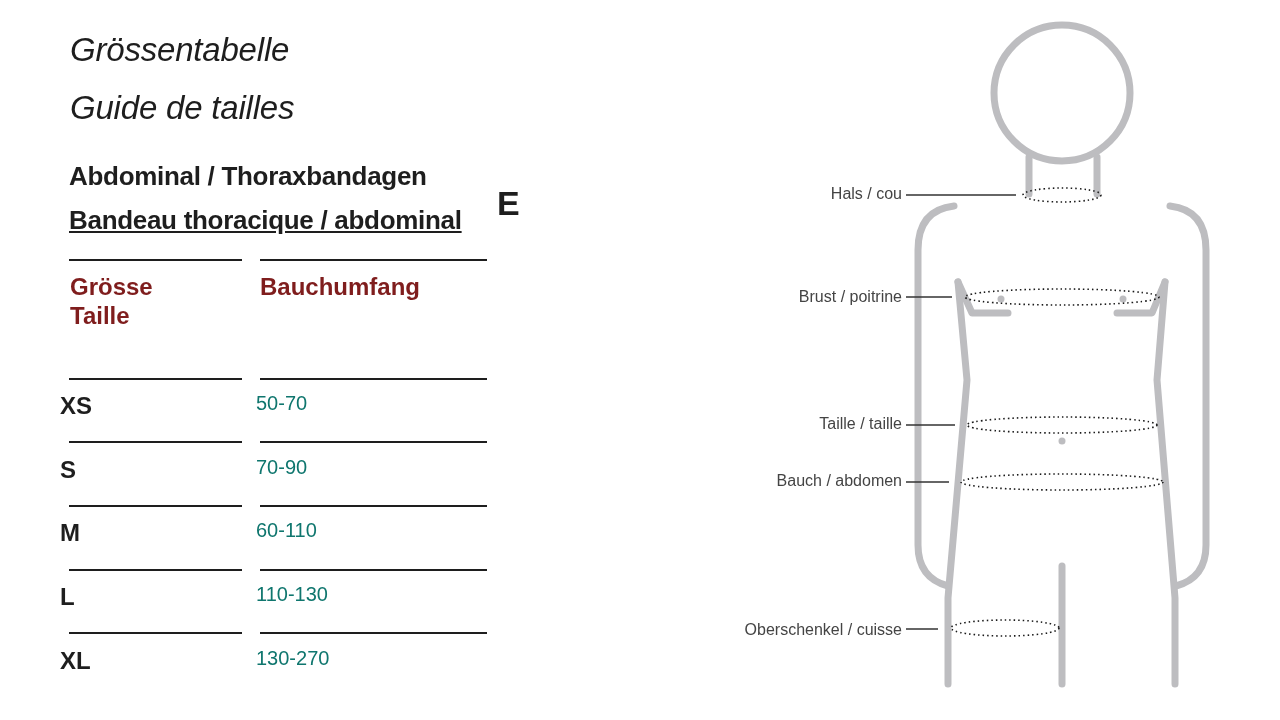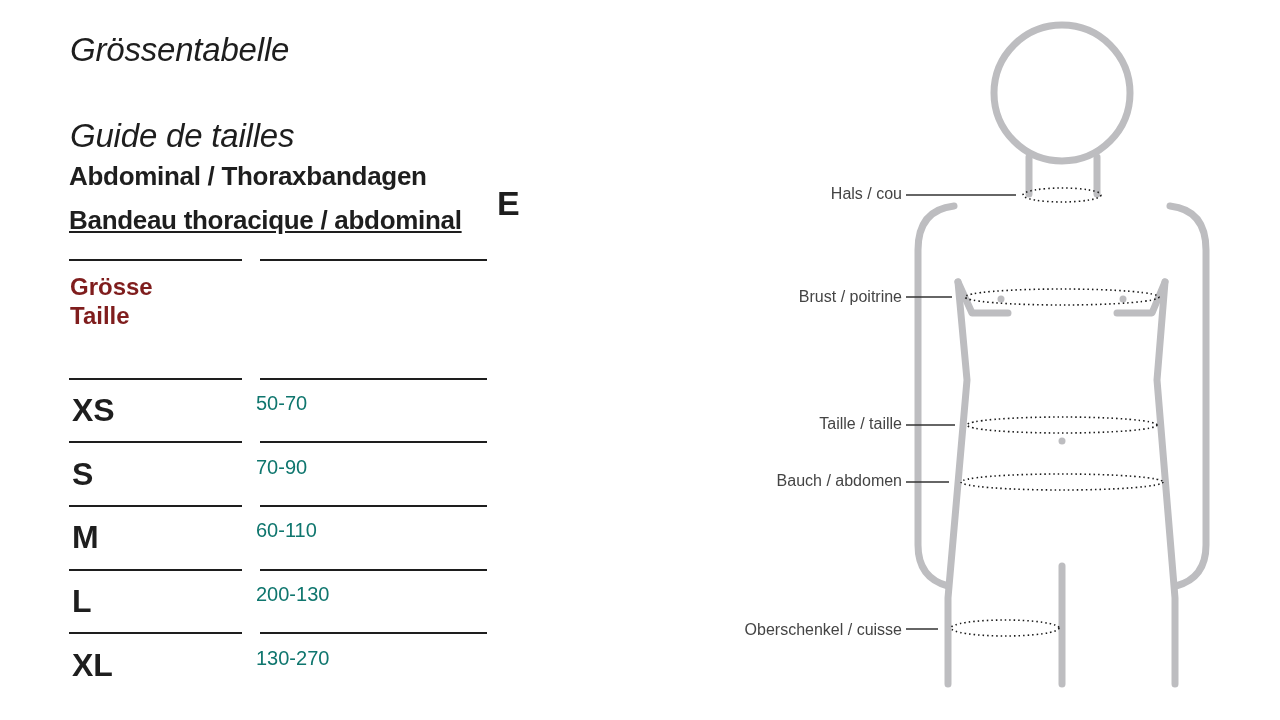--- a/index.html
+++ b/index.html
@@ -1,28 +1,28 @@
 <!DOCTYPE html>
 <html><head>
 <meta charset="utf-8">
 <style>
   html,body{margin:0;padding:0;background:#ffffff;}
   body{width:1280px;height:720px;position:relative;overflow:hidden;font-family:"Liberation Sans",sans-serif;color:#1a1a1a;}
   .title{position:absolute;left:70px;font-size:33px;font-weight:400;color:#1e1e1e;letter-spacing:-0.2px;font-style:italic;}
   .t1{top:31px;}
-  .t2{top:89px;margin-top:28px;}
+  .t2{top:89px;}
   .sub{position:absolute;left:69px;font-size:26px;font-weight:700;color:#1e1e1e;letter-spacing:-0.3px;}
   .s1{top:161px;}
   .s2{top:205px;text-decoration:underline;}
   .letter{position:absolute;left:497px;top:184px;font-size:34px;font-weight:700;color:#1e1e1e;}
   .hline{position:absolute;height:2px;background:#1e1e1e;}
   .c1{left:69px;width:173px;}
   .c2{left:260px;width:227px;}
   .hdr{position:absolute;font-size:24px;font-weight:700;line-height:29px;color:#7f1d1d;}
-  .size{position:absolute;left:72px;font-size:32px;font-weight:700;color:#1e1e1e;}
+  .size{position:absolute;left:60px;font-size:24px;font-weight:700;color:#1e1e1e;}
   .val{position:absolute;left:256px;font-size:20px;font-weight:400;color:#0f766e;}
   svg{position:absolute;left:0;top:0;}
   .lbl{font-family:"Liberation Sans",sans-serif;font-size:16px;fill:#444;}
 </style>
 </head>
 <body>
 
 <div class="title t1">Grössentabelle</div>
 <div class="title t2">Guide de tailles</div>
 <div class="sub s1">Abdominal / Thoraxbandagen</div>
@@ -31,20 +31,21 @@
 
 <div>
   <div class="hline c1" style="top:259px"></div>
   <div class="hline c2" style="top:259px"></div>
 
   <div class="hdr" style="left:70px;top:272px">
     <div>Grösse</div>
     <div>Taille</div>
   </div>
   <div class="hdr" style="left:260px;top:272px">
+    <div>Bauchumfang</div>
   </div>
 
   <div class="hline c1" style="top:378px"></div>
   <div class="hline c2" style="top:378px"></div>
   <div>
     <div class="size" style="top:392px">XS</div>
     <div class="val" style="top:392px">50-70</div>
   </div>
 
   <div class="hline c1" style="top:441px"></div>
@@ -58,21 +59,21 @@
   <div class="hline c2" style="top:505px"></div>
   <div>
     <div class="size" style="top:519px">M</div>
     <div class="val" style="top:519px">60-110</div>
   </div>
 
   <div class="hline c1" style="top:569px"></div>
   <div class="hline c2" style="top:569px"></div>
   <div>
     <div class="size" style="top:583px">L</div>
-    <div class="val" style="top:583px">200-130</div>
+    <div class="val" style="top:583px">110-130</div>
   </div>
 
   <div class="hline c1" style="top:632px"></div>
   <div class="hline c2" style="top:632px"></div>
   <div>
     <div class="size" style="top:647px">XL</div>
     <div class="val" style="top:647px">130-270</div>
   </div>
 </div>
 

